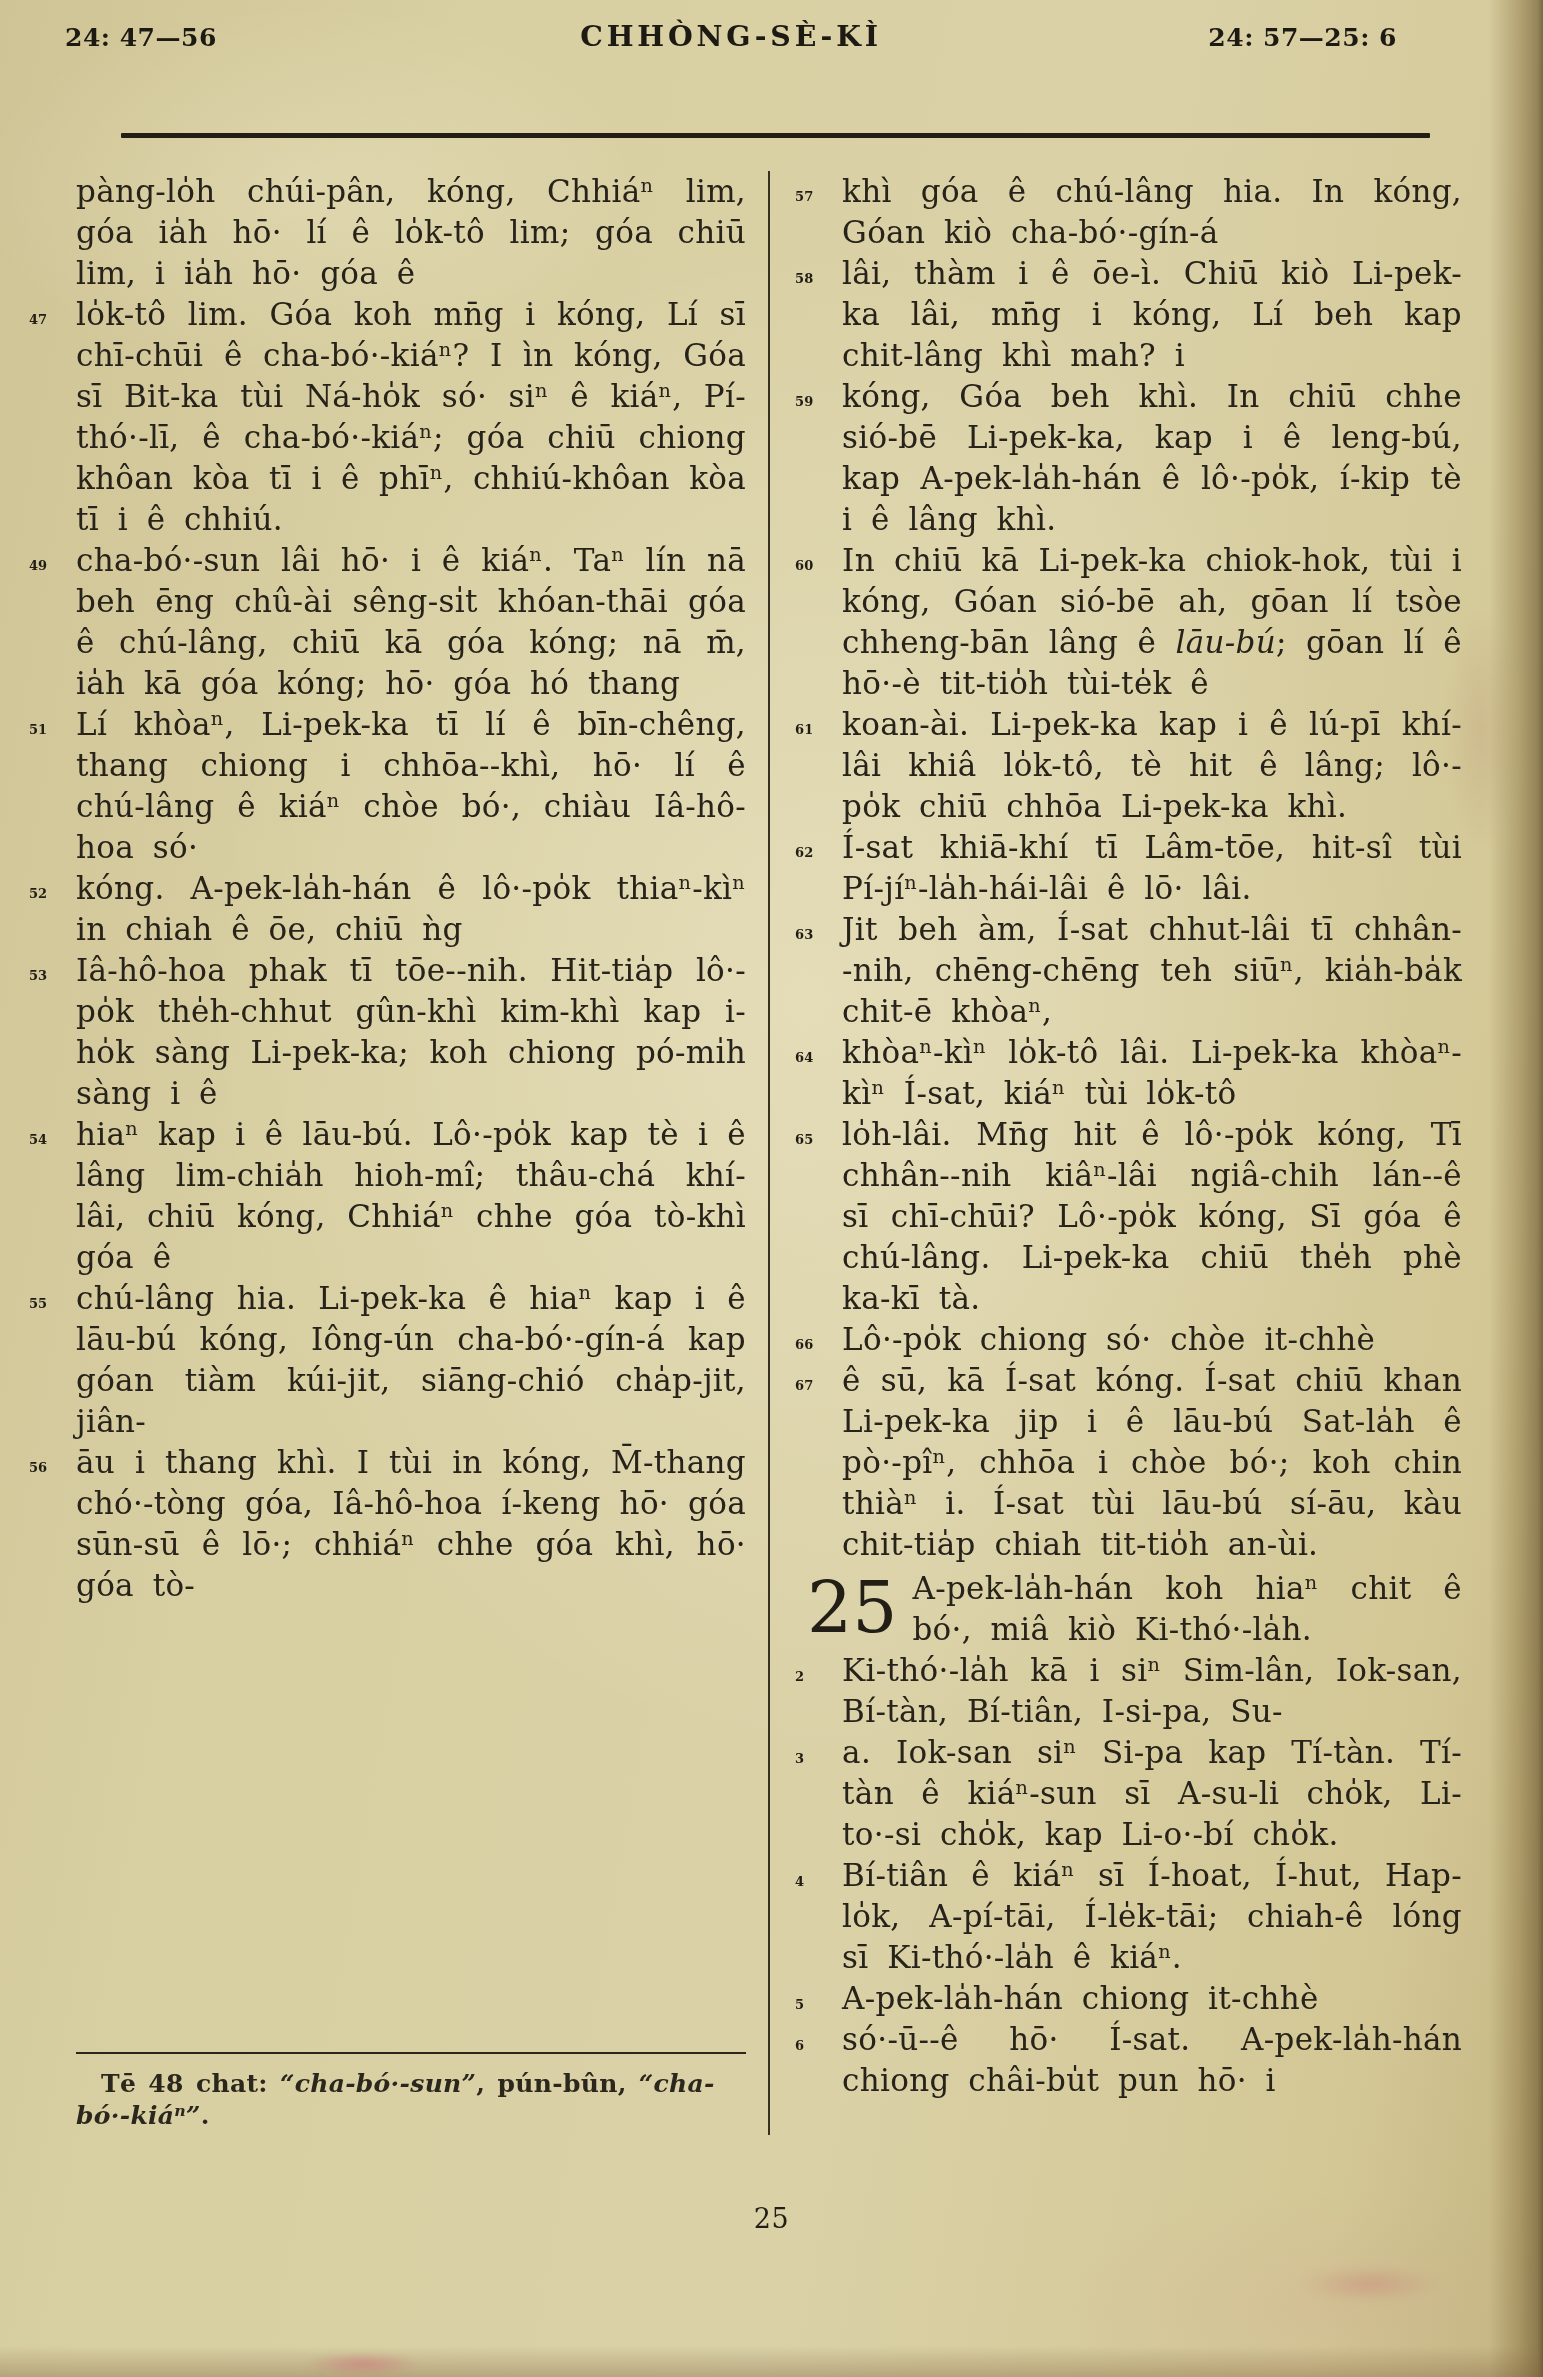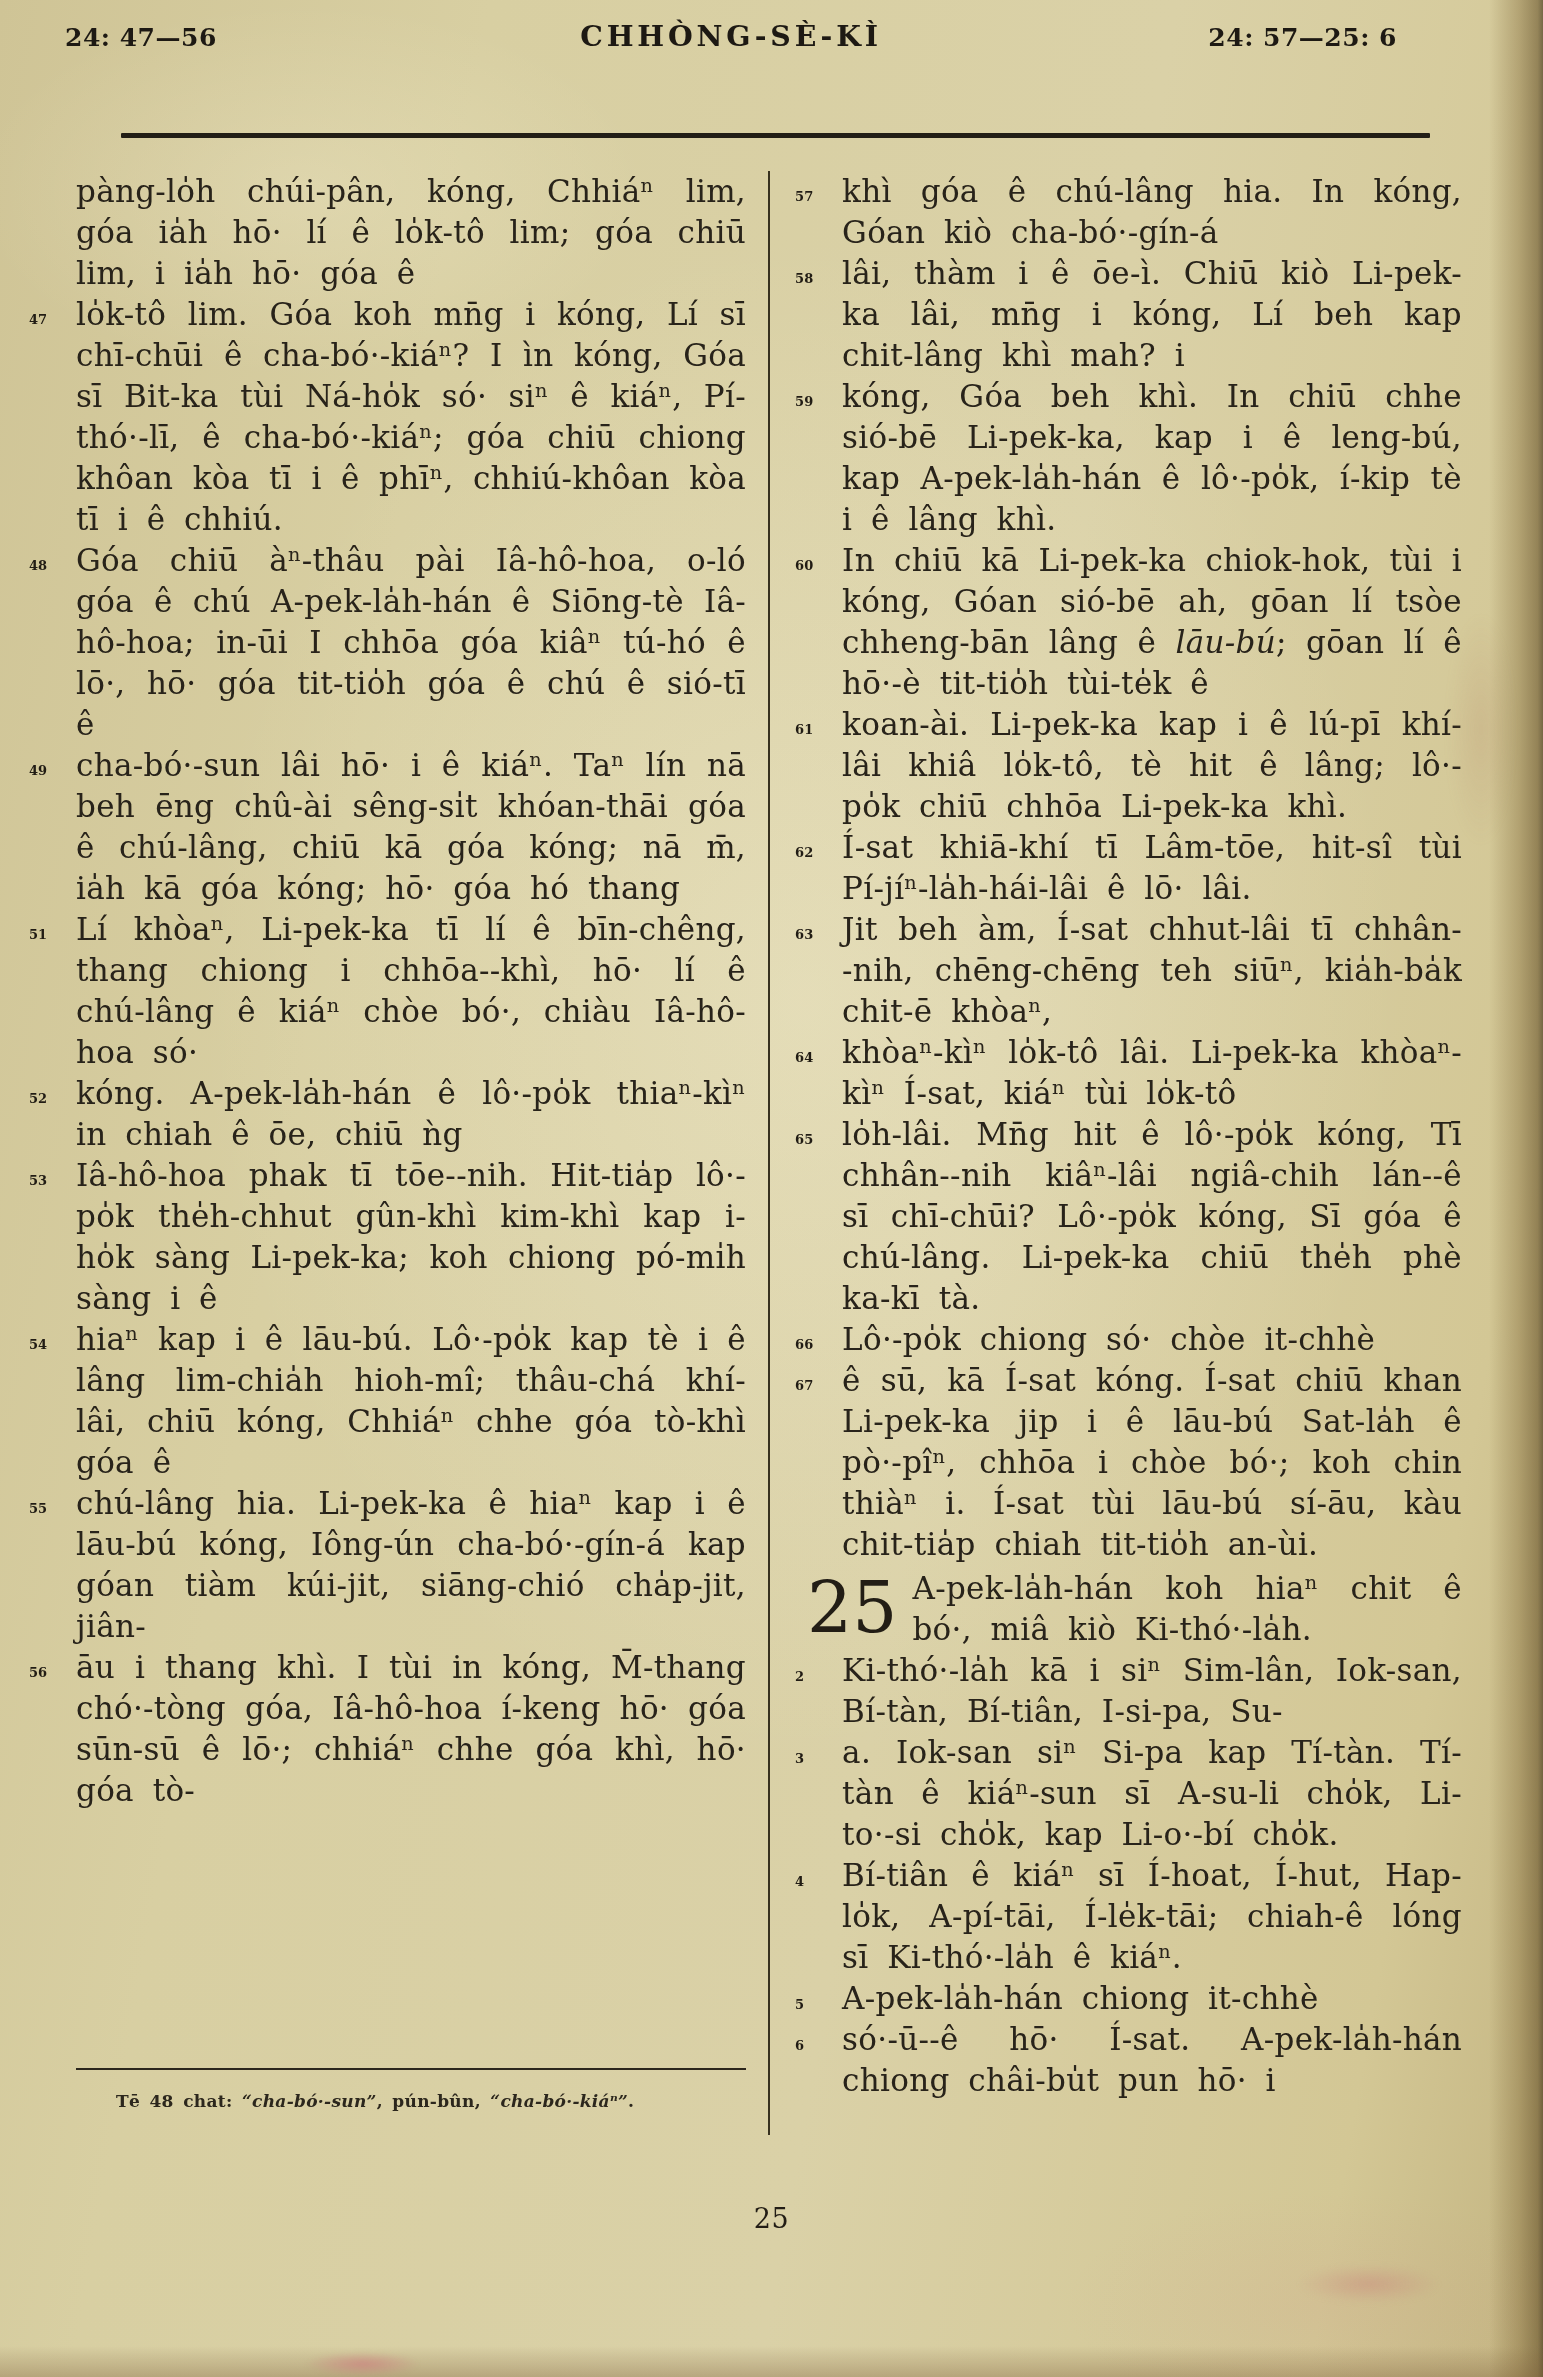--- a/index.html
+++ b/index.html
@@ -58,21 +58,21 @@
     font-size:71px;line-height:64px;
     margin:7.5px 15px 3.2px -35px;
     letter-spacing:0;word-spacing:0;
     color:#221d15;
   }
   .chapter-start{margin-top:3.2px;}
   
   .footnote-wrap{margin-top:auto;padding-bottom:3.2px;}
   .fnrule{height:1.6px;background:#2b261c;margin-bottom:14px;}
   .footnote{
-    margin:15px;font-size:17px;line-height:32px;
+    margin:0;font-size:25px;line-height:32px;
     text-align:left;text-indent:25px;
     letter-spacing:0.3px;word-spacing:3.2px;font-weight:bold;color:#2c271d;
   }
   .footnote i{font-style:italic;font-weight:bold;}
   
   .pagenum{
     position:absolute;left:0;right:0;bottom:143px;
     text-align:center;font-size:27px;letter-spacing:0.5px;color:#221d15;
   }
   
@@ -113,21 +113,20 @@
     <span class="href-right">24: 57—25: 6</span>
   </header>
 
   <div class="rule"></div>
 
   <main class="columns">
     <section class="col colleft">
       <div class="verses">
           <p class="verse"><span><span>pàng-lo̍h chúi-pân, kóng, Chhiáⁿ lim, góa ia̍h hō· lí ê lo̍k-tô lim; góa chiū lim, i ia̍h hō· góa ê</span></span></p>
           <p class="verse"><span class="vnum">47</span><span><span>lo̍k-tô lim. Góa koh mn̄g i kóng, Lí sī chī-chūi ê cha-bó·-kiáⁿ? I ìn kóng, Góa sī Bit-ka tùi Ná-ho̍k só· siⁿ ê kiáⁿ, Pí-thó·-lī, ê cha-bó·-kiáⁿ; góa chiū chiong khôan kòa tī i ê phīⁿ, chhiú-khôan kòa tī i ê chhiú.</span></span></p>
-          <p class="verse"><span class="vnum">48</span><span><span>Góa chiū àⁿ-thâu pài Iâ-hô-hoa, o-ló góa ê chú A-pek-la̍h-hán ê Siōng-tè Iâ-hô-hoa; in-ūi I chhōa góa kiâⁿ tú-hó ê lō·, hō· góa tit-tio̍h góa ê chú ê sió-tī ê</span></span></p>
           <p class="verse"><span class="vnum">49</span><span><span>cha-bó·-sun lâi hō· i ê kiáⁿ. Taⁿ lín nā beh ēng chû-ài sêng-si̍t khóan-thāi góa ê chú-lâng, chiū kā góa kóng; nā m̄, ia̍h kā góa kóng; hō· góa hó thang</span></span></p>
           <p class="verse"><span class="vnum">51</span><span><span>Lí khòaⁿ, Li-pek-ka tī lí ê bīn-chêng, thang chiong i chhōa--khì, hō· lí ê chú-lâng ê kiáⁿ chòe bó·, chiàu Iâ-hô-hoa só·</span></span></p>
           <p class="verse"><span class="vnum">52</span><span><span>kóng. A-pek-la̍h-hán ê lô·-po̍k thiaⁿ-kìⁿ in chiah ê ōe, chiū ǹg</span></span></p>
           <p class="verse"><span class="vnum">53</span><span><span>Iâ-hô-hoa phak tī tōe--nih. Hit-tia̍p lô·-po̍k the̍h-chhut gûn-khì kim-khì kap i-ho̍k sàng Li-pek-ka; koh chiong pó-mi̍h sàng i ê</span></span></p>
           <p class="verse"><span class="vnum">54</span><span><span>hiaⁿ kap i ê lāu-bú. Lô·-po̍k kap tè i ê lâng lim-chia̍h hioh-mî; thâu-chá khí-lâi, chiū kóng, Chhiáⁿ chhe góa tò-khì góa ê</span></span></p>
           <p class="verse"><span class="vnum">55</span><span><span>chú-lâng hia. Li-pek-ka ê hiaⁿ kap i ê lāu-bú kóng, Iông-ún cha-bó·-gín-á kap góan tiàm kúi-jit, siāng-chió cha̍p-jit, jiân-</span></span></p>
           <p class="verse"><span class="vnum">56</span><span><span>āu i thang khì. I tùi in kóng, M̄-thang chó·-tòng góa, Iâ-hô-hoa í-keng hō· góa sūn-sū ê lō·; chhiáⁿ chhe góa khì, hō· góa tò-</span></span></p>
         </div>
       <div class="footnote-wrap">
         <div class="fnrule"></div>

